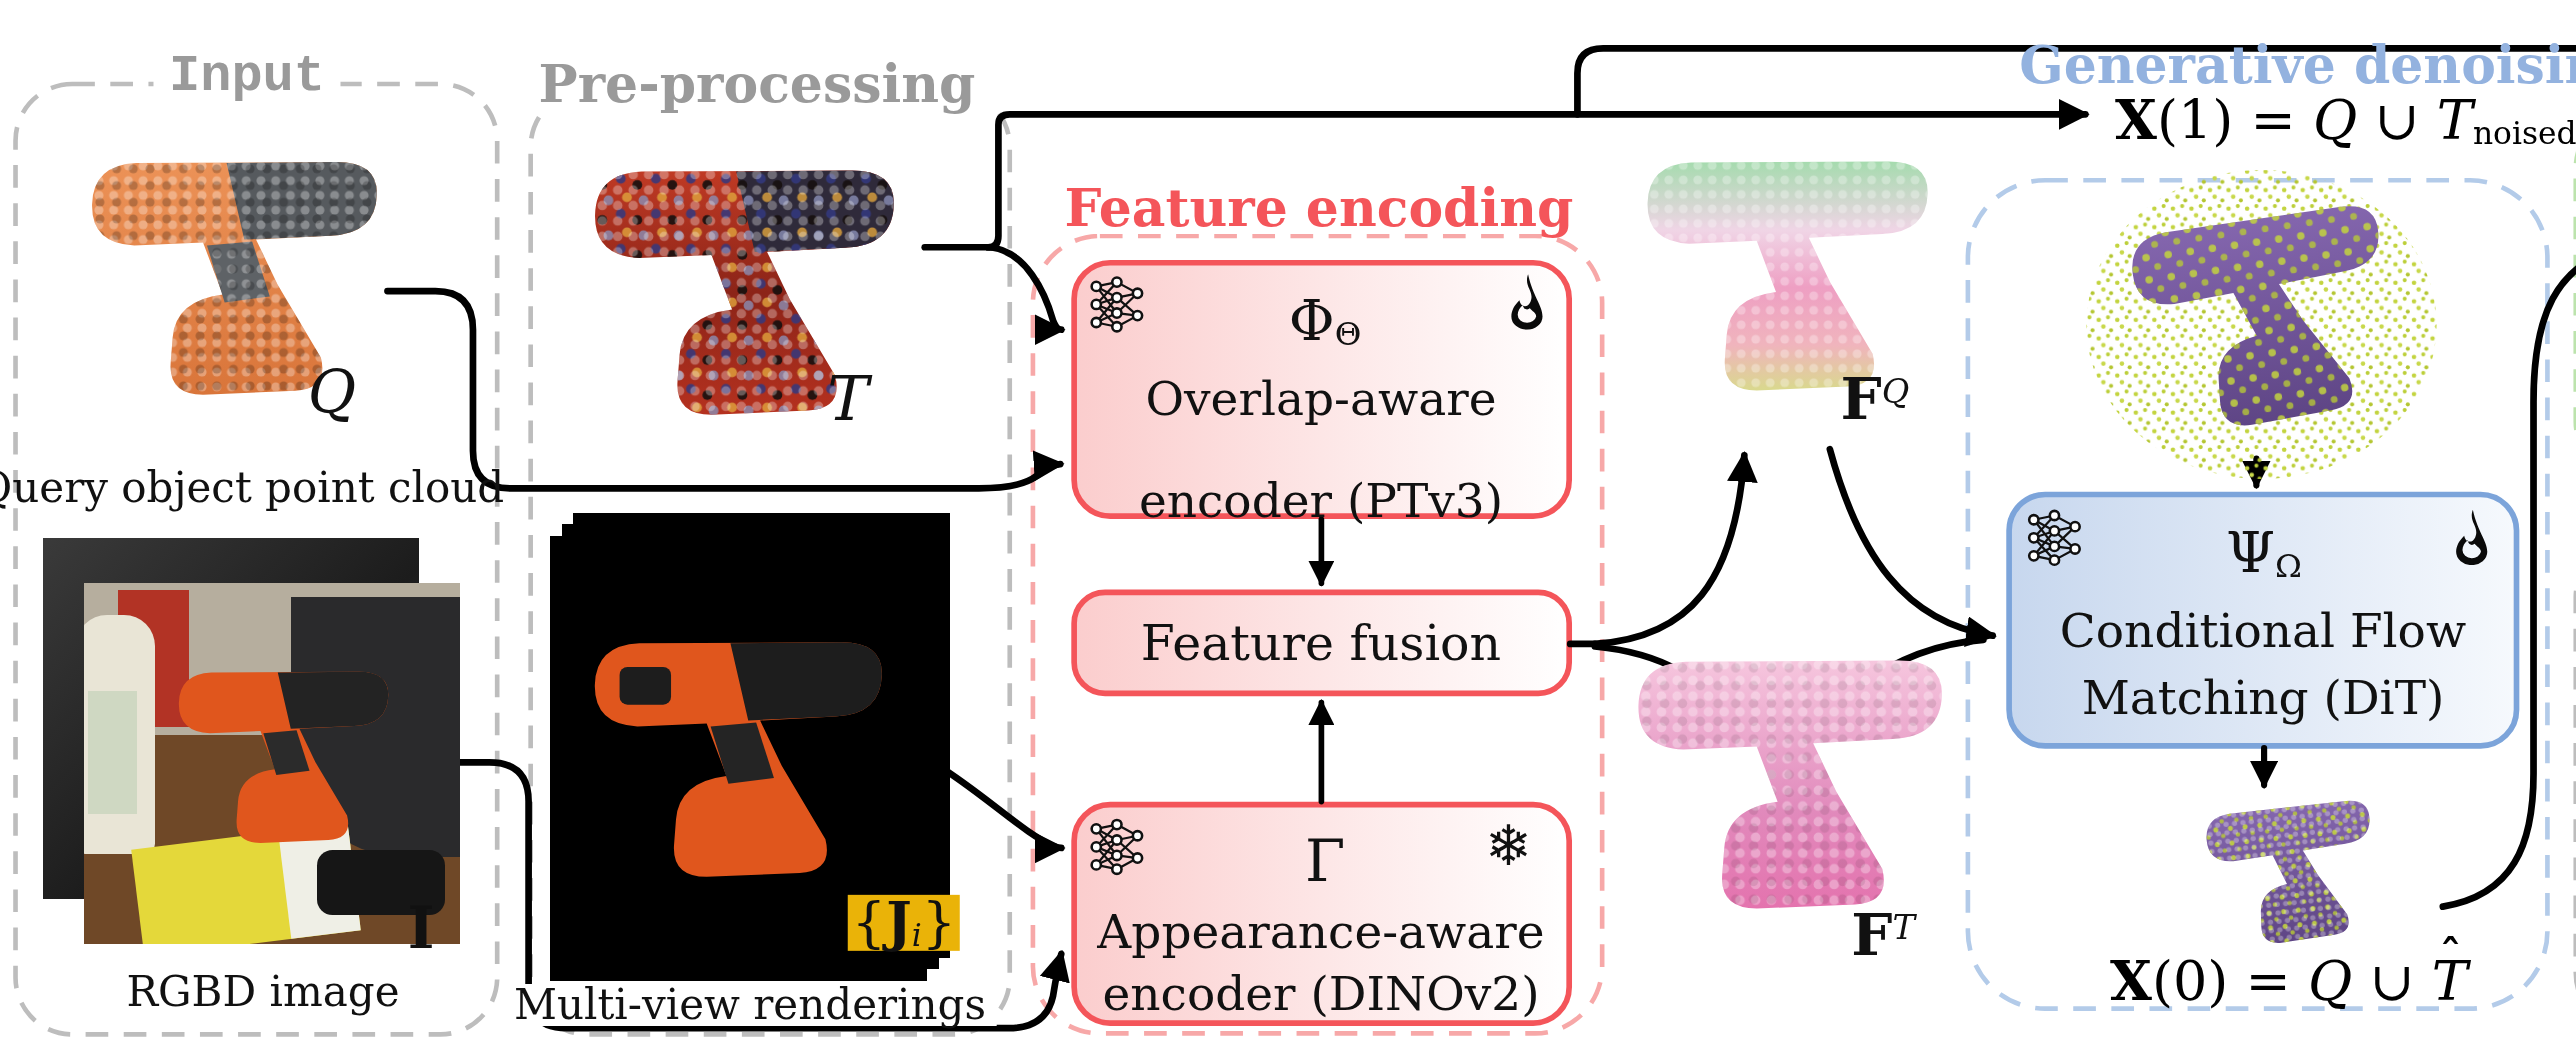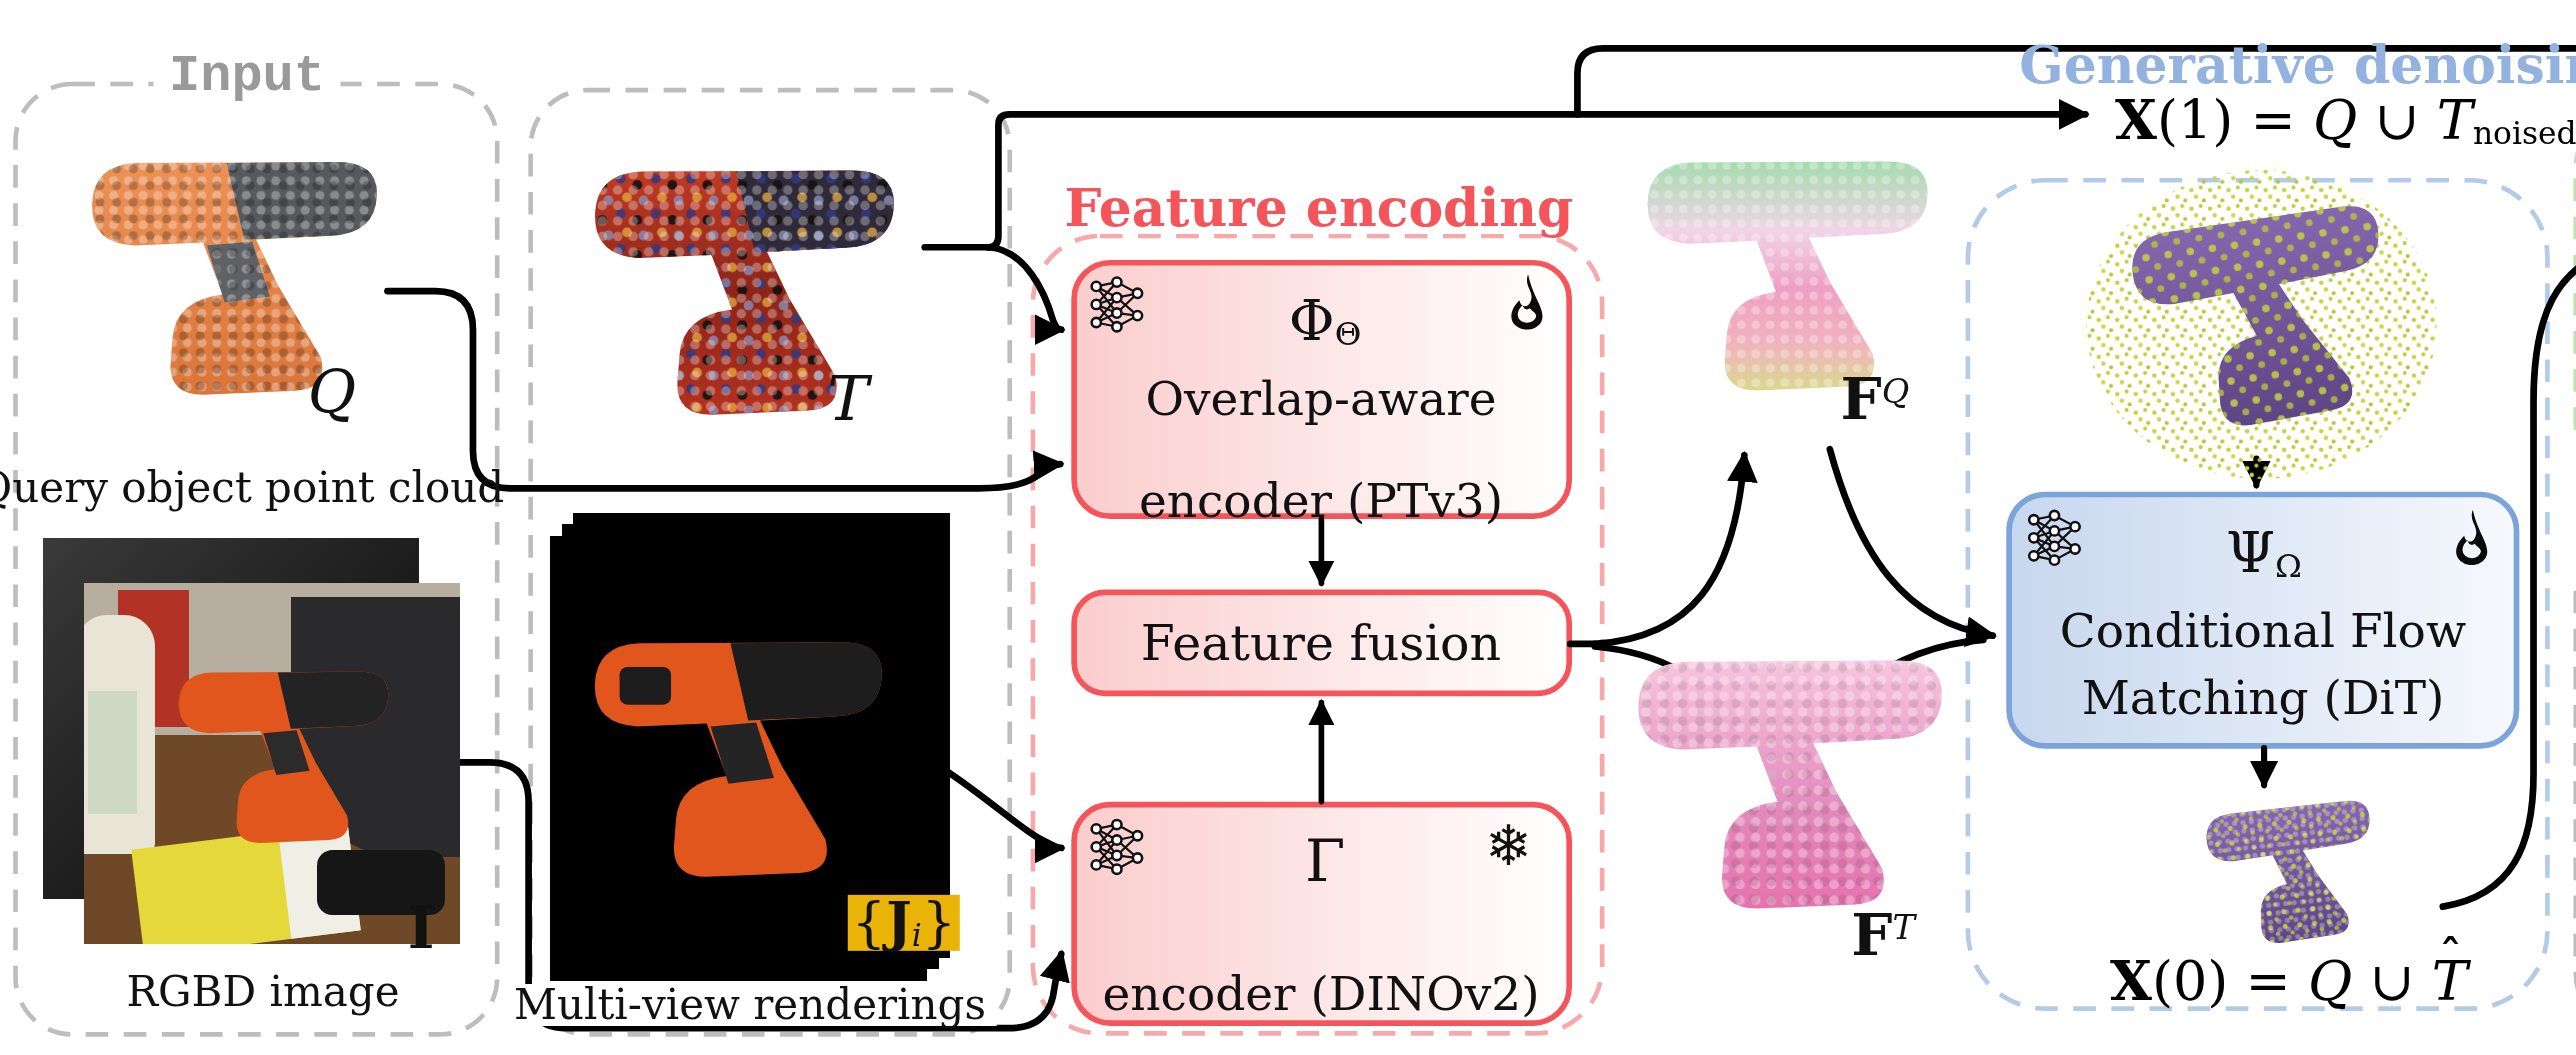--- a/index.html
+++ b/index.html
@@ -285,20 +285,21 @@
       <svg viewBox="0 0 320 300" width="100%" height="100%">
         <use href="#drillShape" fill="#e0561d"></use>
           <use href="#drillFront" fill="#1d1d1d"></use>
           <use href="#drillGrip" fill="#242424"></use>
         <rect x="40" y="58" width="52" height="38" rx="8" fill="#1d1d1d"></rect>
       </svg>
     </div>
   </div>
 
   <div class="sec-title" style="left:247px;top:77px;color:#9a9a9a;font-family:Liberation Mono, monospace;">Input</div>
+  <div class="sec-title" style="left:757px;top:84px;color:#9a9a9a;">Pre-processing</div>
   <div class="sec-title" style="left:1319px;top:208px;color:#f4555a;">Feature encoding</div>
   <div class="sec-title" style="left:2329px;top:65px;color:#93b2df;background:transparent;">Generative denoising</div>
   <div class="sec-title" style="left:2817px;top:72px;color:#90cd7e;background:transparent;">Pose estimation</div>
 
   <div class="caption" style="left:241px;top:488px;">Query object point cloud</div>
   <div class="caption" style="left:750px;top:1005px;background:#fff;padding:0 10.3px;">Multi-view renderings</div>
   <div class="caption" style="left:263px;top:992px;">RGBD image</div>
 
   <div class="sym it" style="left:332px;top:392px;font-size:59px;">Q</div>
   <div class="sym it" style="left:848px;top:399px;font-size:62px;">T</div>
@@ -316,20 +317,21 @@
   <div class="boxtext" style="left:1325px;top:322px;font-size:56px;">
     <span>Φ</span><span class="sub">Θ</span>
   </div>
   <div class="boxtext" style="left:1321px;top:398px;font-size:47px;">Overlap-aware</div>
   <div class="boxtext" style="left:1321px;top:464px;font-size:47px;margin-top:36px;">encoder (PTv3)</div>
 
   <div class="boxtext" style="left:1321px;top:643px;font-size:49px;">Feature fusion</div>
 
   <div class="boxtext" style="left:1325px;top:861px;font-size:58px;">Γ</div>
   <div class="icon snow" style="left:1485px;top:818px;">❄</div>
+  <div class="boxtext" style="left:1321px;top:931px;font-size:47px;">Appearance-aware</div>
   <div class="boxtext" style="left:1321px;top:993px;font-size:47px;">encoder (DINOv2)</div>
 
   <div class="boxtext" style="left:2264px;top:554px;font-size:56px;">
     <span>Ψ</span><span class="sub">Ω</span>
   </div>
   <div class="boxtext" style="left:2263px;top:630px;font-size:47px;">Conditional Flow</div>
   <div class="boxtext" style="left:2263px;top:697px;font-size:47px;">Matching (DiT)</div>
 
   <div class="formula" style="left:2115px;top:121px;">
     <span class="bold">X</span><span>(1)</span><span> = </span><span class="it">Q</span><span> ∪ </span><span class="it">T</span><span class="sub" style="font-style:normal;">noised</span>

